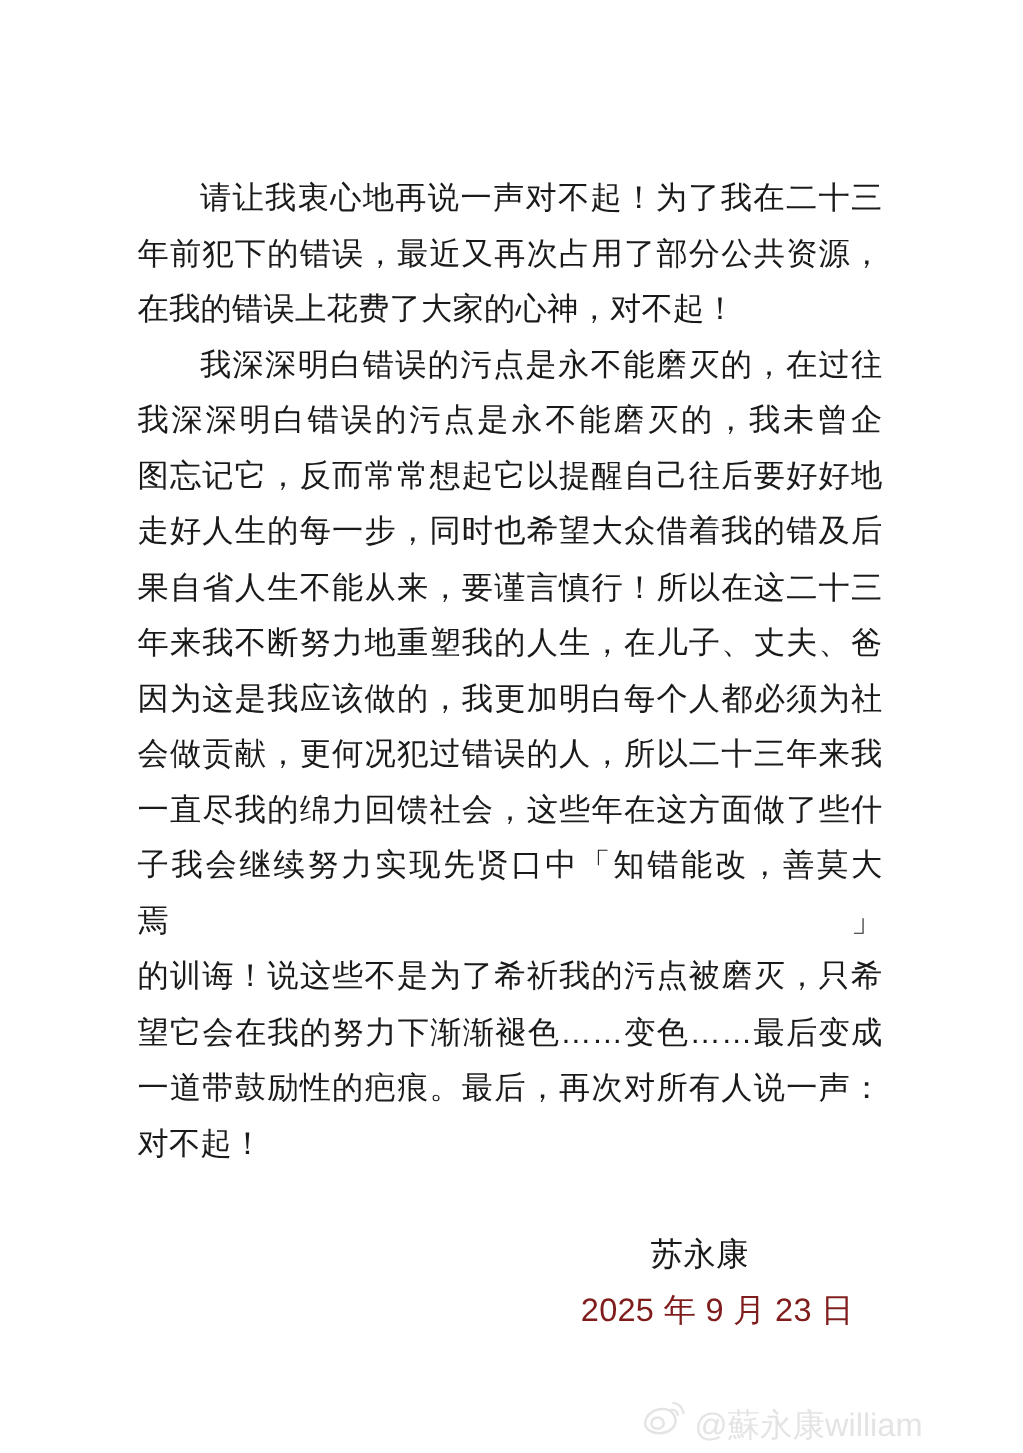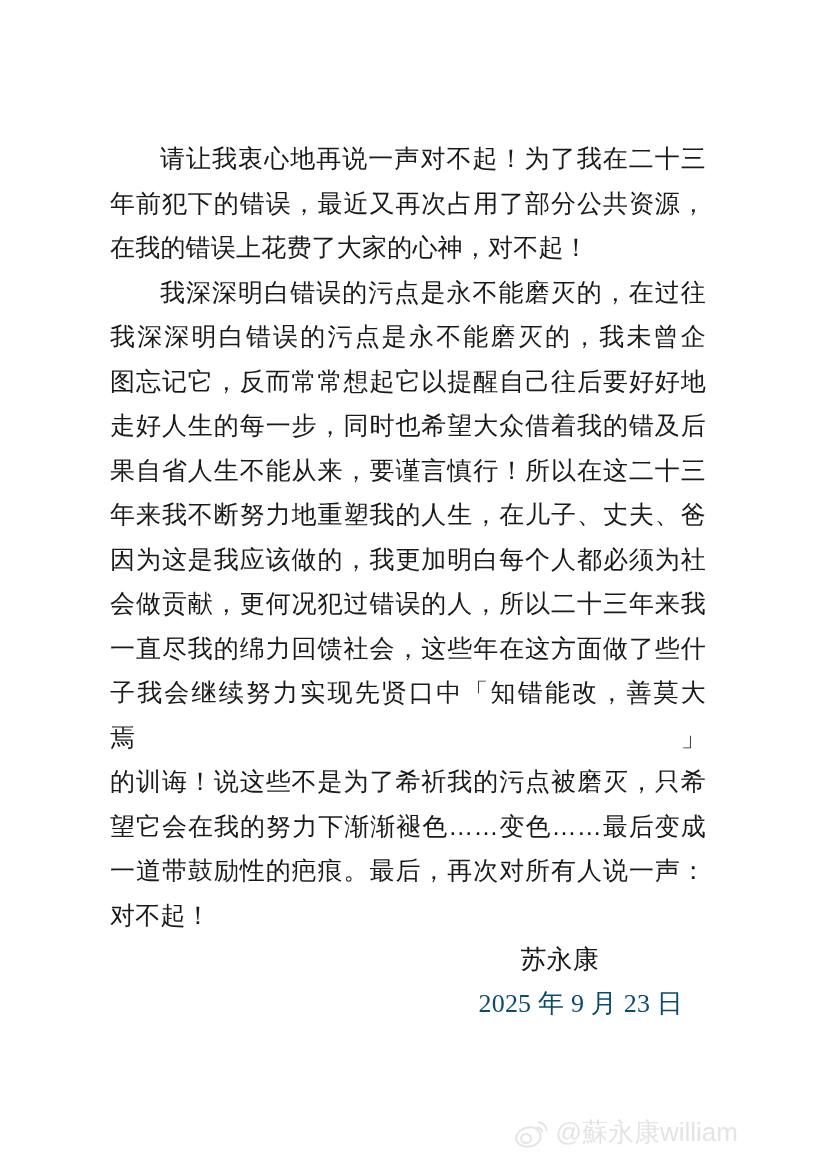--- a/index.html
+++ b/index.html
@@ -27,42 +27,42 @@
     white-space: nowrap;
     text-align: left;
   }
   .line.flush {
     white-space: normal;
     text-align: justify;
     text-align-last: justify;
   }
   .line.indent { text-indent: 2em; }
   .signature-block {
+    margin-top: 44px;
     width: 596px;
   }
   .signature-name {
     text-align: right;
     padding-right: 107px;
     line-height: 44.5px;
     font-size: 26px;
     color: #1a1a1a;
   }
   .signature-date {
     text-align: right;
     padding-right: 23px;
     line-height: 44.5px;
     font-size: 26px;
-    color: #0c4a6e;
-    font-family: Liberation Serif, serif;
+    color: #7f1d1d;
   }
   .watermark {
     position: absolute;
     right: 8px; bottom: 9px;
     display: flex;
-    align-items: flex-start;
+    align-items: flex-end;
     gap: 7px;
     color: #e4e4e4;
     font-size: 26px;
     line-height: 26px;
     user-select: none;
   }
   .watermark .wm-icon { display: block; }
 </style>
 </head>
 <body>

